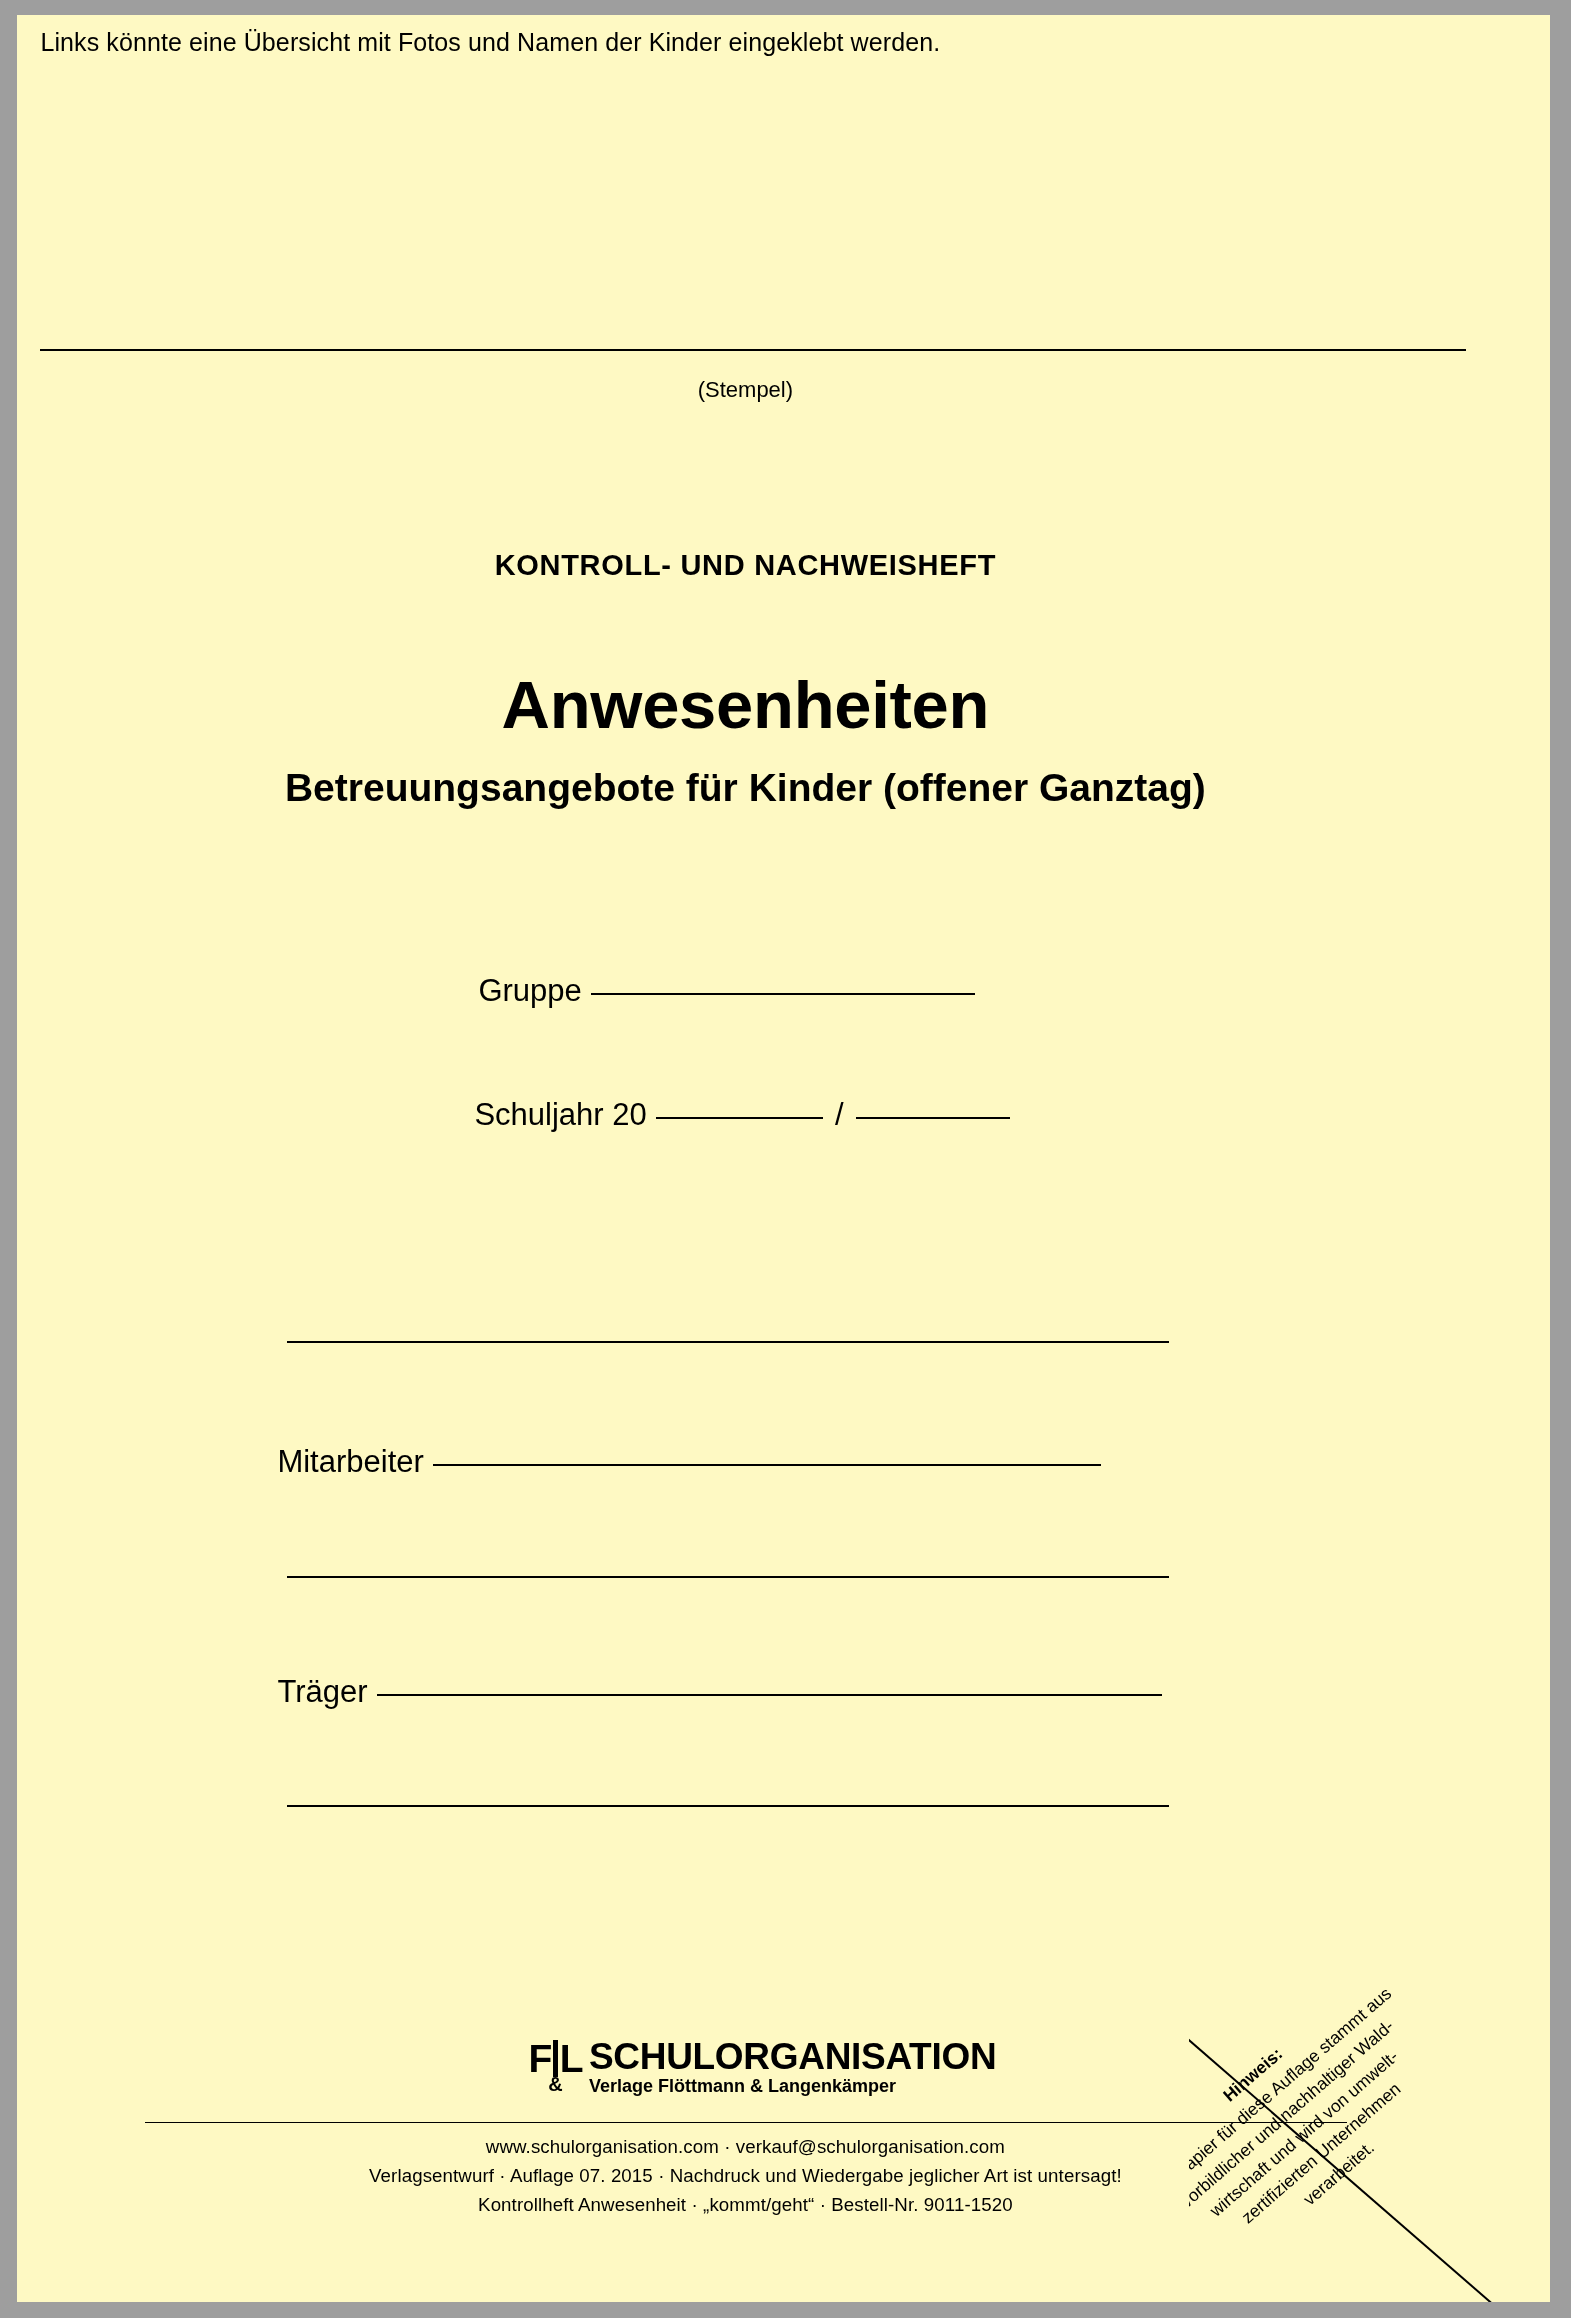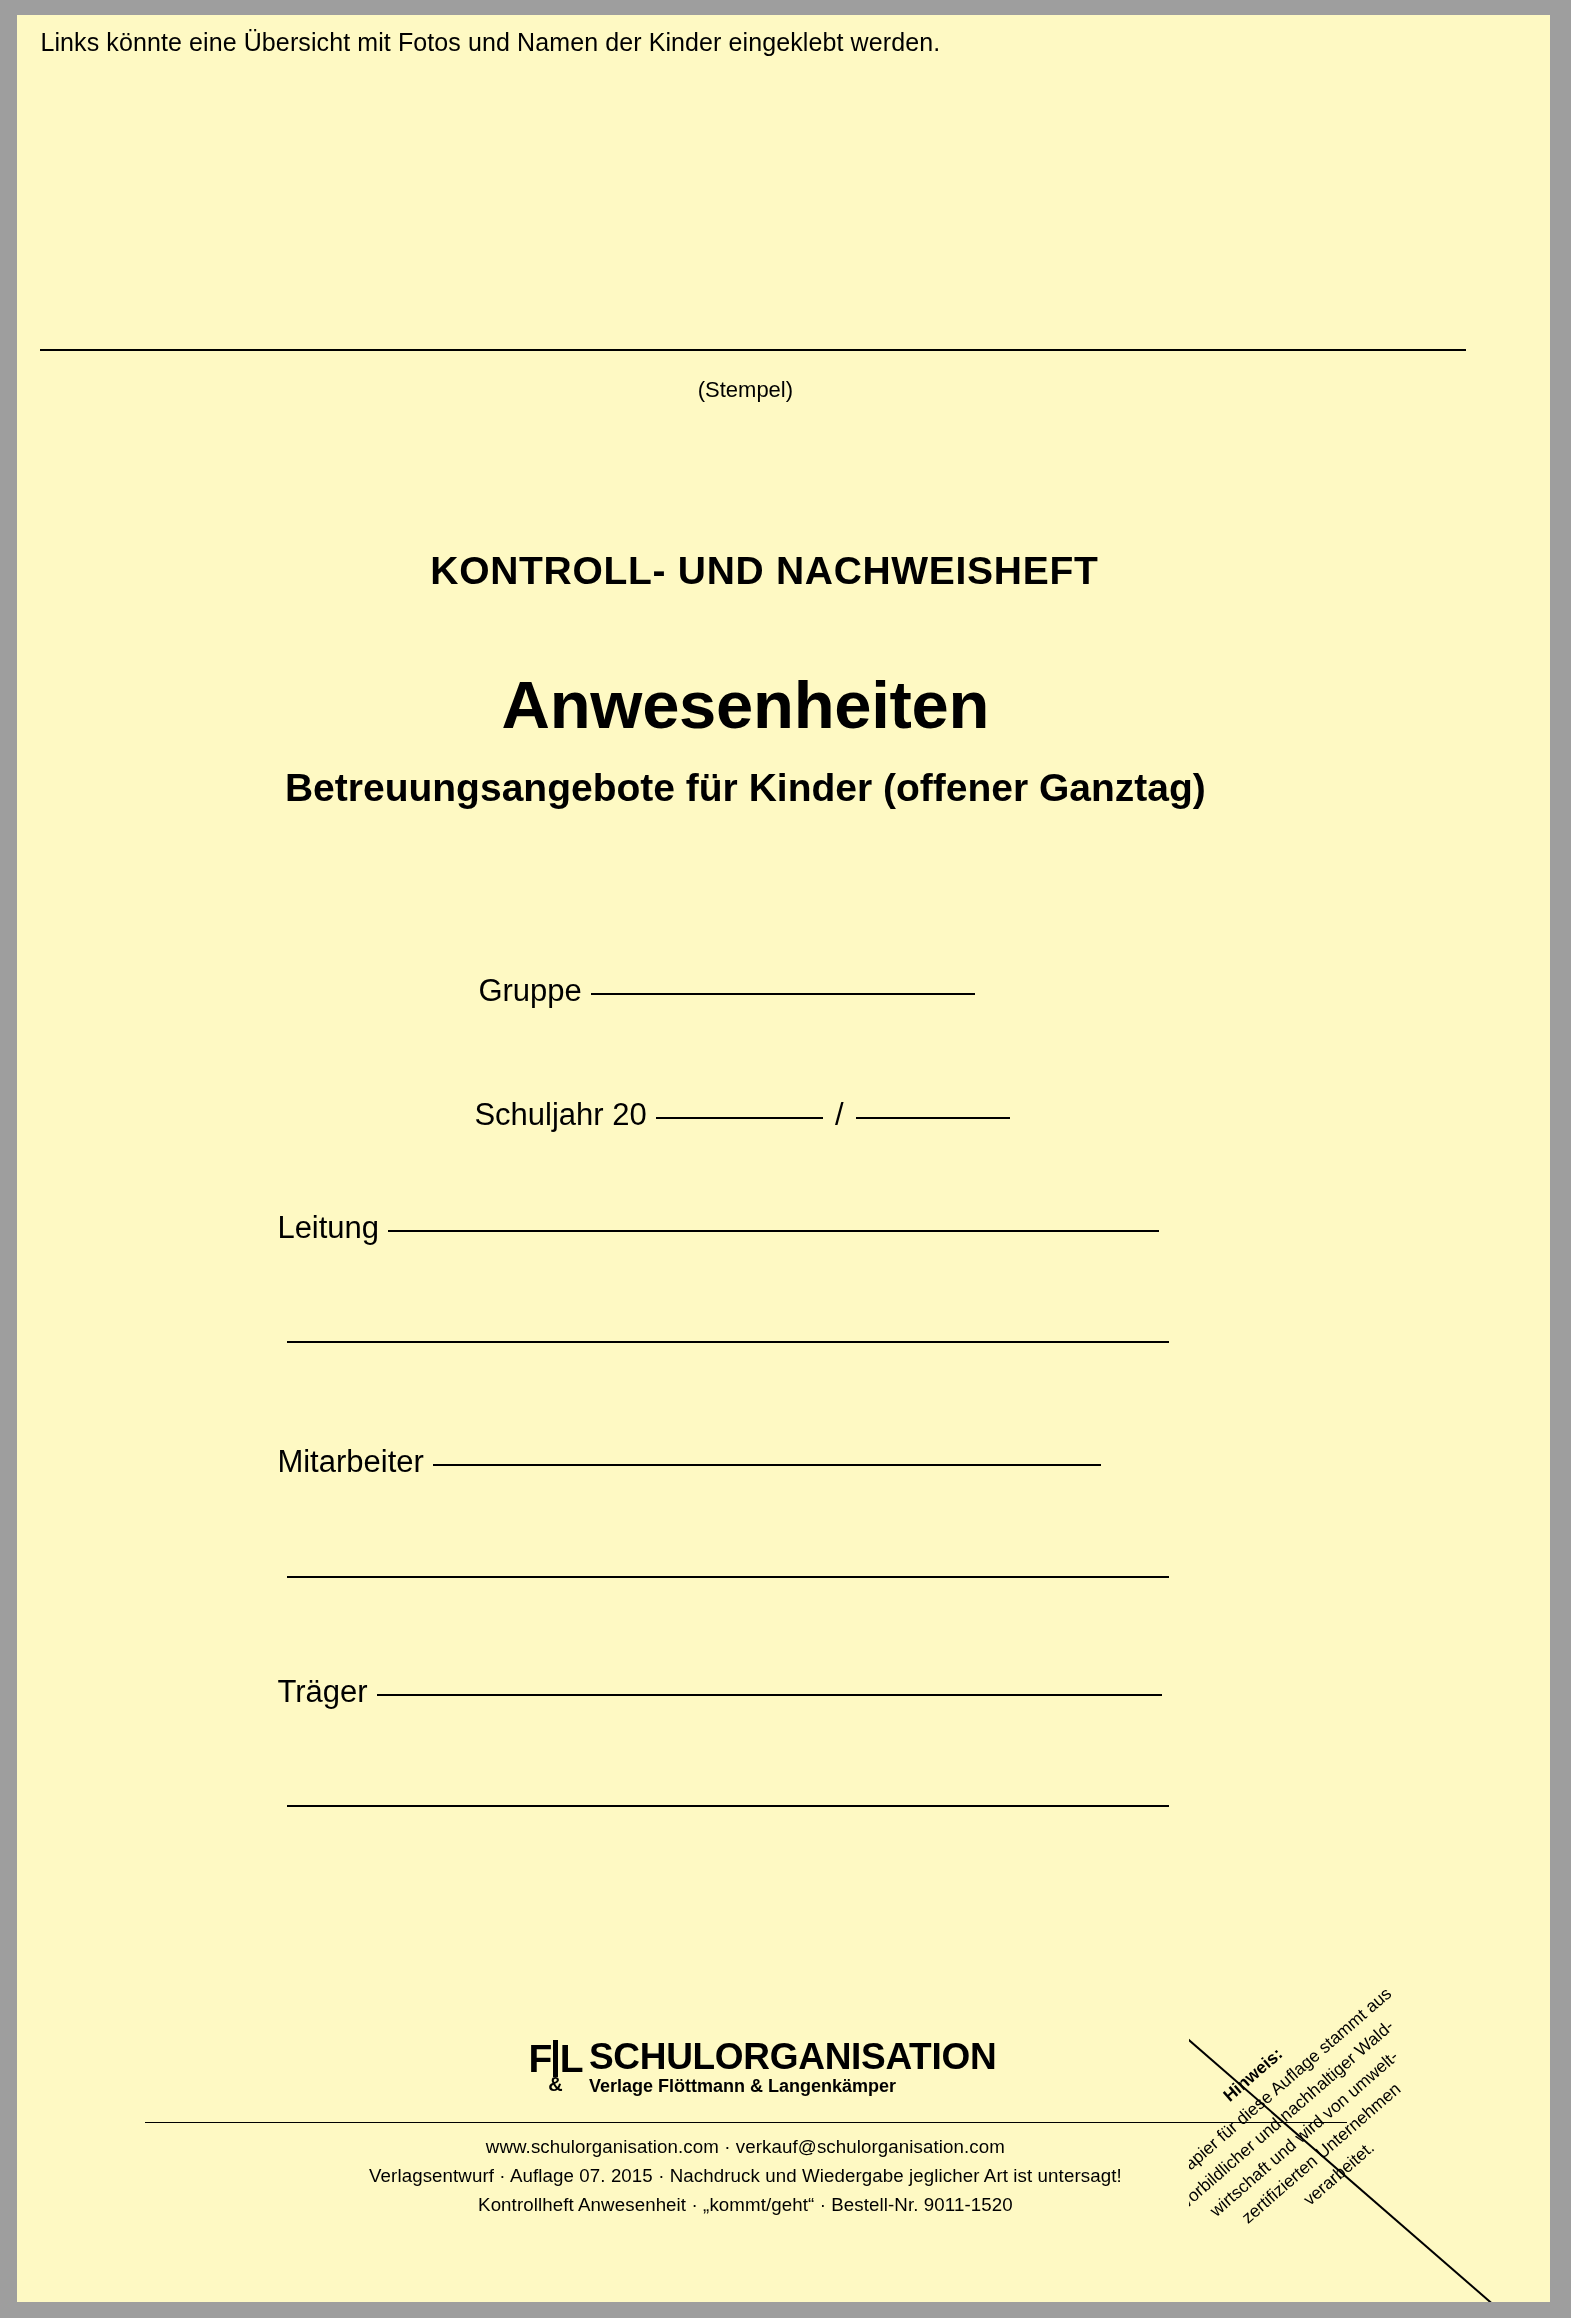--- a/index.html
+++ b/index.html
@@ -51,24 +51,23 @@
     margin-top: 20px;
   }
 
   
   .kicker {
     position: absolute;
     left: 0;
     top: 534px;
     width: 1456px;
     text-align: center;
-    font-size: 39px;
+    font-size: 29px;
     font-weight: bold;
     letter-spacing: 0.7px;
-    padding-left: 19px;
   }
   .main-title {
     position: absolute;
     left: 0;
     top: 651px;
     width: 1456px;
     text-align: center;
     font-size: 67px;
     font-weight: bold;
     letter-spacing: -0.3px;
@@ -248,24 +247,20 @@
     <span class="rule"></span>
   </div>
 
   <div class="field f-schuljahr">
     <span class="label">Schuljahr 20</span>
     <span class="rule rule-a"></span>
     <span class="slash">/</span>
     <span class="rule rule-b"></span>
   </div>
 
-  <div class="field f-leitung">
-    <span class="label">Leitung</span>
-    <span class="rule"></span>
-  </div>
   <div class="standalone-rule r-leitung"></div>
 
   <div class="field f-mitarbeiter">
     <span class="label">Mitarbeiter</span>
     <span class="rule"></span>
   </div>
   <div class="standalone-rule r-mitarbeiter"></div>
 
   <div class="field f-traeger">
     <span class="label">Träger</span>

